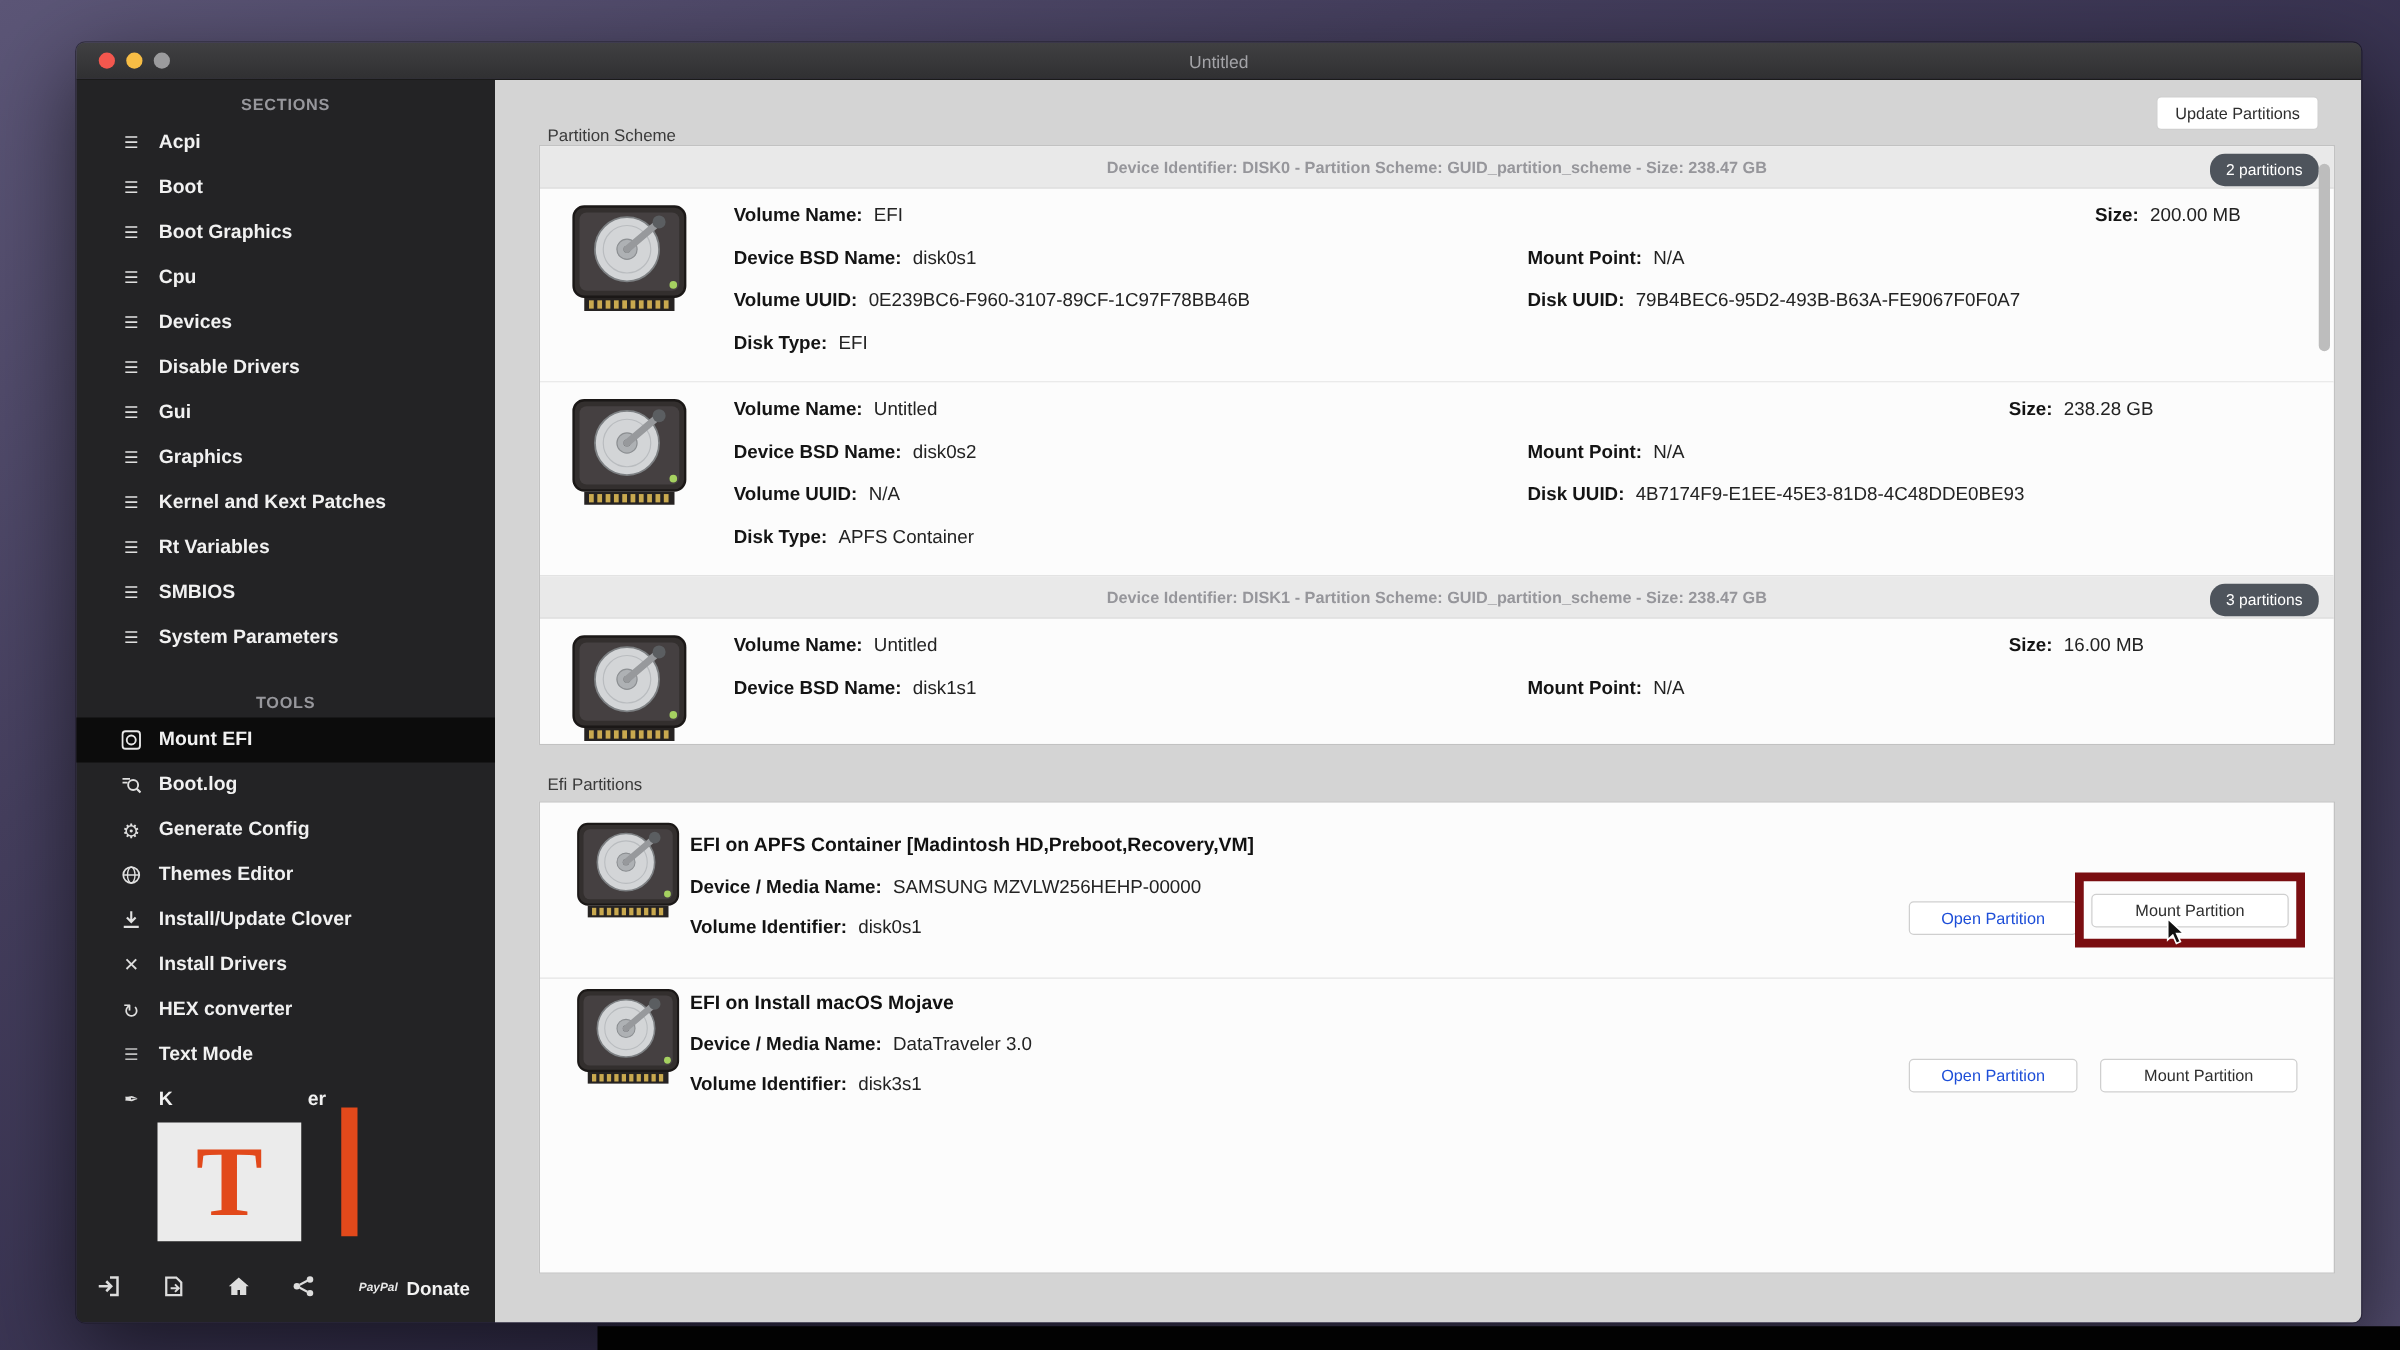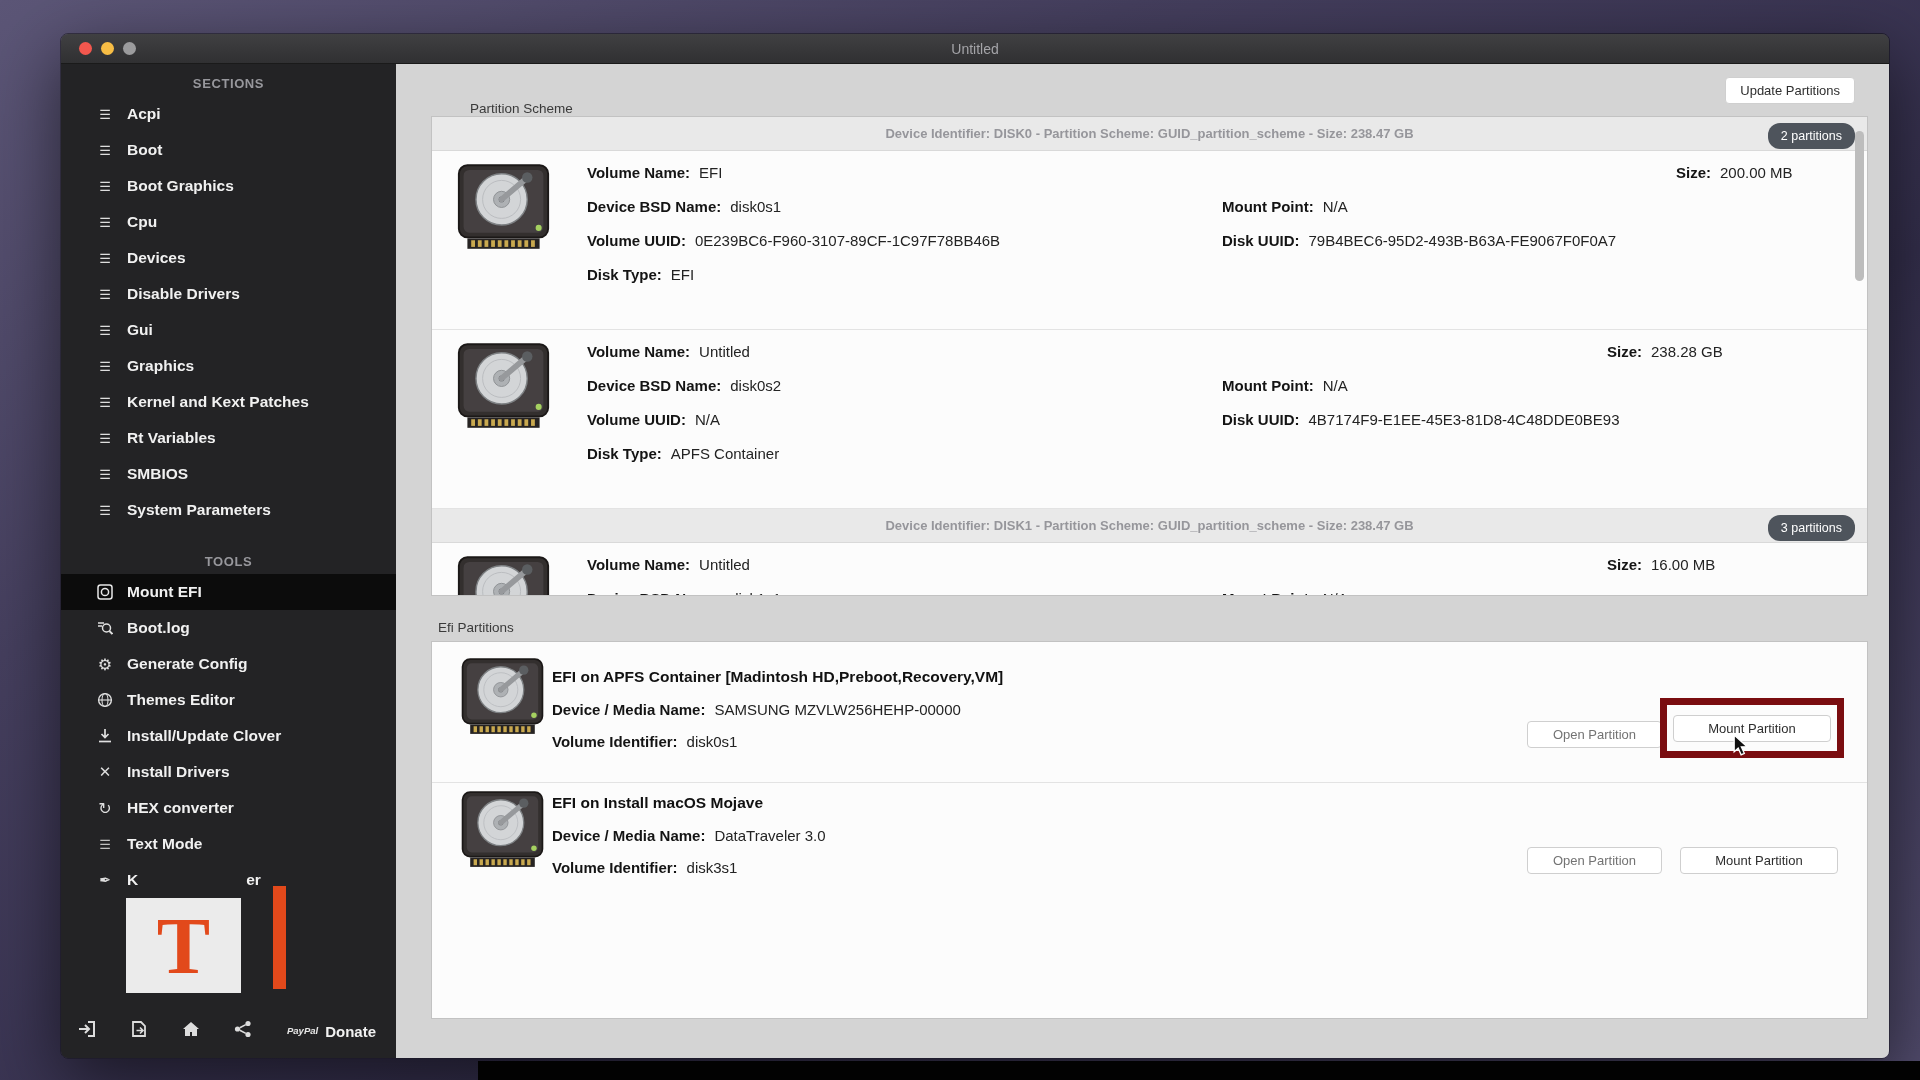--- a/index.html
+++ b/index.html
@@ -51,31 +51,31 @@
   .donate { font-size:15px; font-weight:bold; color:#f2f2f2; }
 
   
   .content { flex:1; background:#d4d4d4; position:relative; overflow:hidden; }
   .section-label { position:absolute; font-size:13.5px; color:#3a3a3a; }
   .btn {
     display:inline-flex; align-items:center; justify-content:center;
     background:#ffffff; border:1px solid #cfcfcf; border-radius:4px;
     font-size:13px; color:#2e2e2e; padding:0 14px; height:27px; cursor:default;
   }
-  .btn.disabled { color:#737373; }
+  .btn.disabled { color:#1d4ed8; }
   .update-btn { position:absolute; right:34px; top:13px; }
 
   .panel { position:absolute; left:35px; width:1437px; background:#fcfcfc; border:1px solid #c2c2c2; }
   .panel.top { top:52px; height:480px; overflow:hidden; }
   .panel.efi { top:577px; height:378px; }
 
   .disk-header { height:34px; background:#e9e9e9; border-bottom:1px solid #d9d9d9; position:relative; display:flex; align-items:center; justify-content:center; font-size:13px; font-weight:bold; color:#96969b; }
   .badge { position:absolute; right:12px; top:6px; background:#4e545c; color:#fff; font-size:12.5px; font-weight:normal; padding:6px 13px; border-radius:12px; }
 
-  .part-row { height:179px; position:relative; border-bottom:1px solid #e3e3e3; background:#fcfcfc; }
+  .part-row { height:155px; position:relative; border-bottom:1px solid #e3e3e3; background:#fcfcfc; }
   .hdd-ic { position:absolute; left:24px; top:12px; }
   .hdd-ic svg { width:95px; height:88px; }
   .hdd-ic.small svg { width:85px; height:79px; }
   .fline { position:absolute; font-size:15px; white-space:nowrap; line-height:20px; }
   .lbl { font-weight:bold; color:#141414; }
   .val { color:#232323; margin-left:9px; }
 
   .scroll-thumb { position:absolute; right:3px; top:14px; width:9px; height:150px; background:#bdbdbd; border-radius:5px; z-index:5; }
 
   
@@ -232,21 +232,21 @@
           <span class="pp">
               <span>Pay</span>
               <span>Pal</span>
             </span>
           <span class="donate">Donate</span>
         </span>
       </div>
     </div>
 
     <div class="content">
-      <span class="section-label" style="left:42px; top:37px;margin-left:32px;">Partition Scheme</span>
+      <span class="section-label" style="left:42px; top:37px;">Partition Scheme</span>
       <button class="btn update-btn">Update Partitions</button>
 
       <div class="panel top">
         <div class="disk-header">
           <span>Device Identifier: DISK0 - Partition Scheme: GUID_partition_scheme - Size: 238.47 GB</span>
           <span class="badge">2 partitions</span>
         </div>
 
         <div class="part-row">
           <span class="hdd-ic"><svg viewBox="0 0 100 92">

